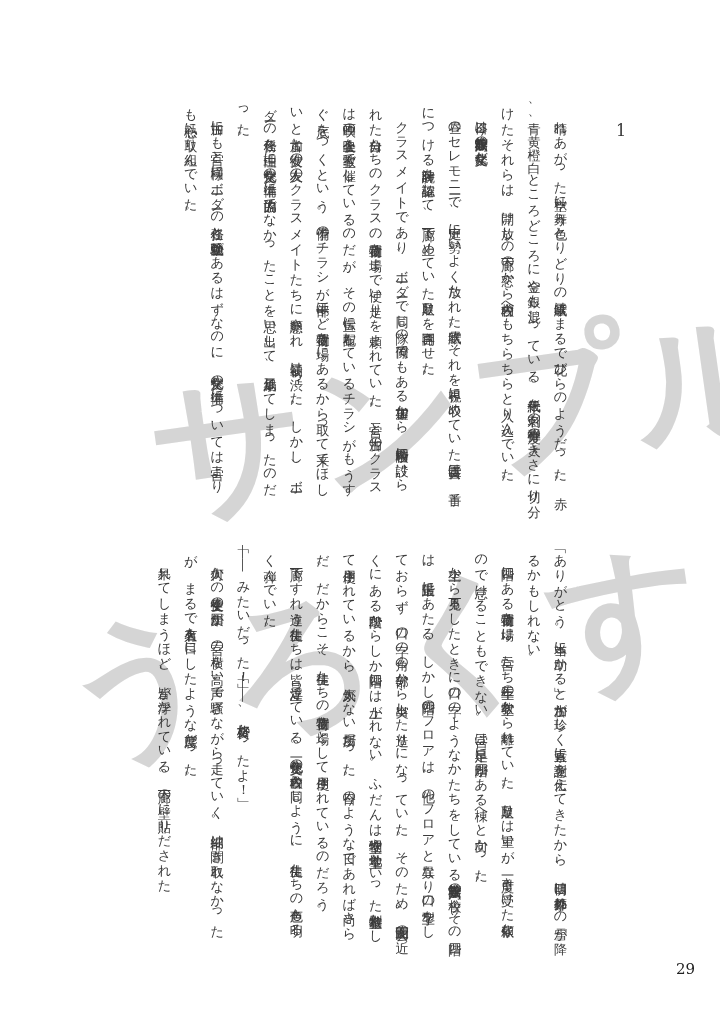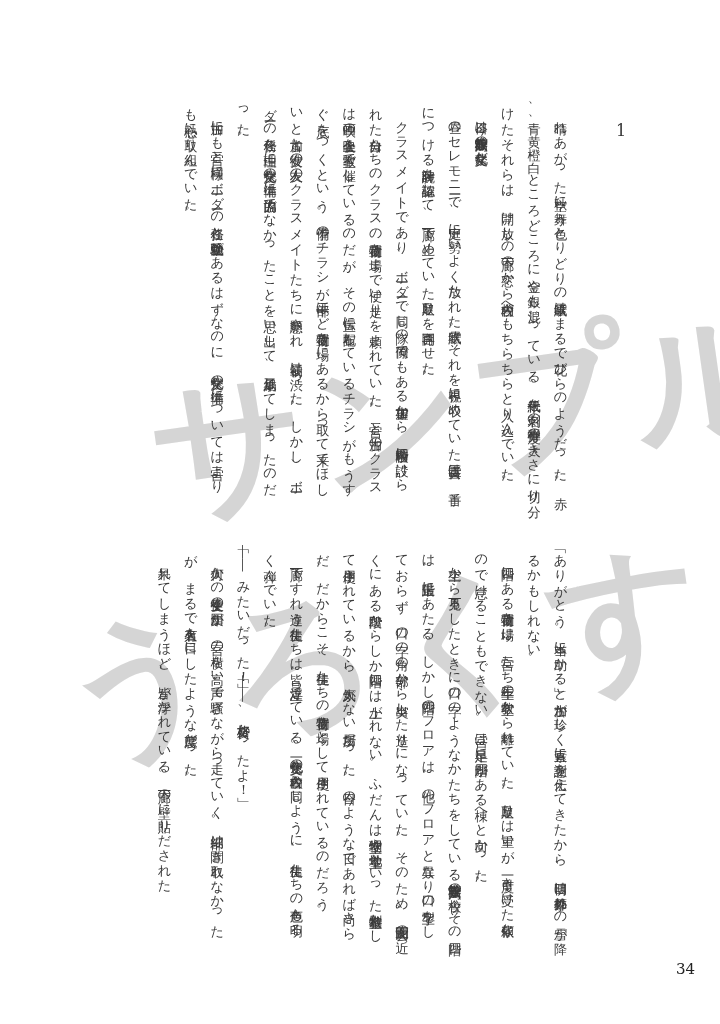--- a/index.html
+++ b/index.html
@@ -44,14 +44,14 @@
   <div class="block bottom-block">
     <p>「ありがとう。本当に助かる」と加古が珍しく素直に謝意を伝えてきたから、明日は季節外れの雪が降るかもしれない。</p>
     <p class="indent">四階にある荷物置き場は、二宮たち三年生の教室から離れていた。足取りは重いが、一度引き受けた依頼なので怠けることもできない。二宮は足早に四階がある棟へと向かった。</p>
     <p class="indent">上空から見下ろしたときに口の字のようなかたちをしている六簸館高等学校の校舎。その四階は、最上階にあたる。しかし四階のフロアは、他のフロアと異なり口の字型をしておらず、口の字の角の部分から突出した造りになっていた。そのため、正面玄関の近くにある階段からしか四階には上がれない。ふだんは物理室や地学室といった特別教室として使用されているから、人気がない場所だった。今日のような日であれば尚さらだ。だからこそ、生徒たちの荷物置き場として使用されているのだろう。</p>
     <p class="indent">廊下ですれ違う生徒たちは皆、浮足立っている。文化祭一色の校舎内と同じように、生徒たちの声色も明るく弾んでいた。</p>
     <p>「――みたいだった！」「――、格好良かったよ！」</p>
     <p class="indent">何人かの女子生徒の集団が、二宮の横を高い声で騒ぎながら走っていく。細部は聞き取れなかったが、まるで有名人を目にしたような態度だった。</p>
     <p class="indent">呆れてしまうほど、皆が浮かれている。廊下の壁に貼りだされた</p>
   </div>
 
-  <div class="page-number">34</div>
+  <div class="page-number">29</div>
 </div>
 
 </body></html>

